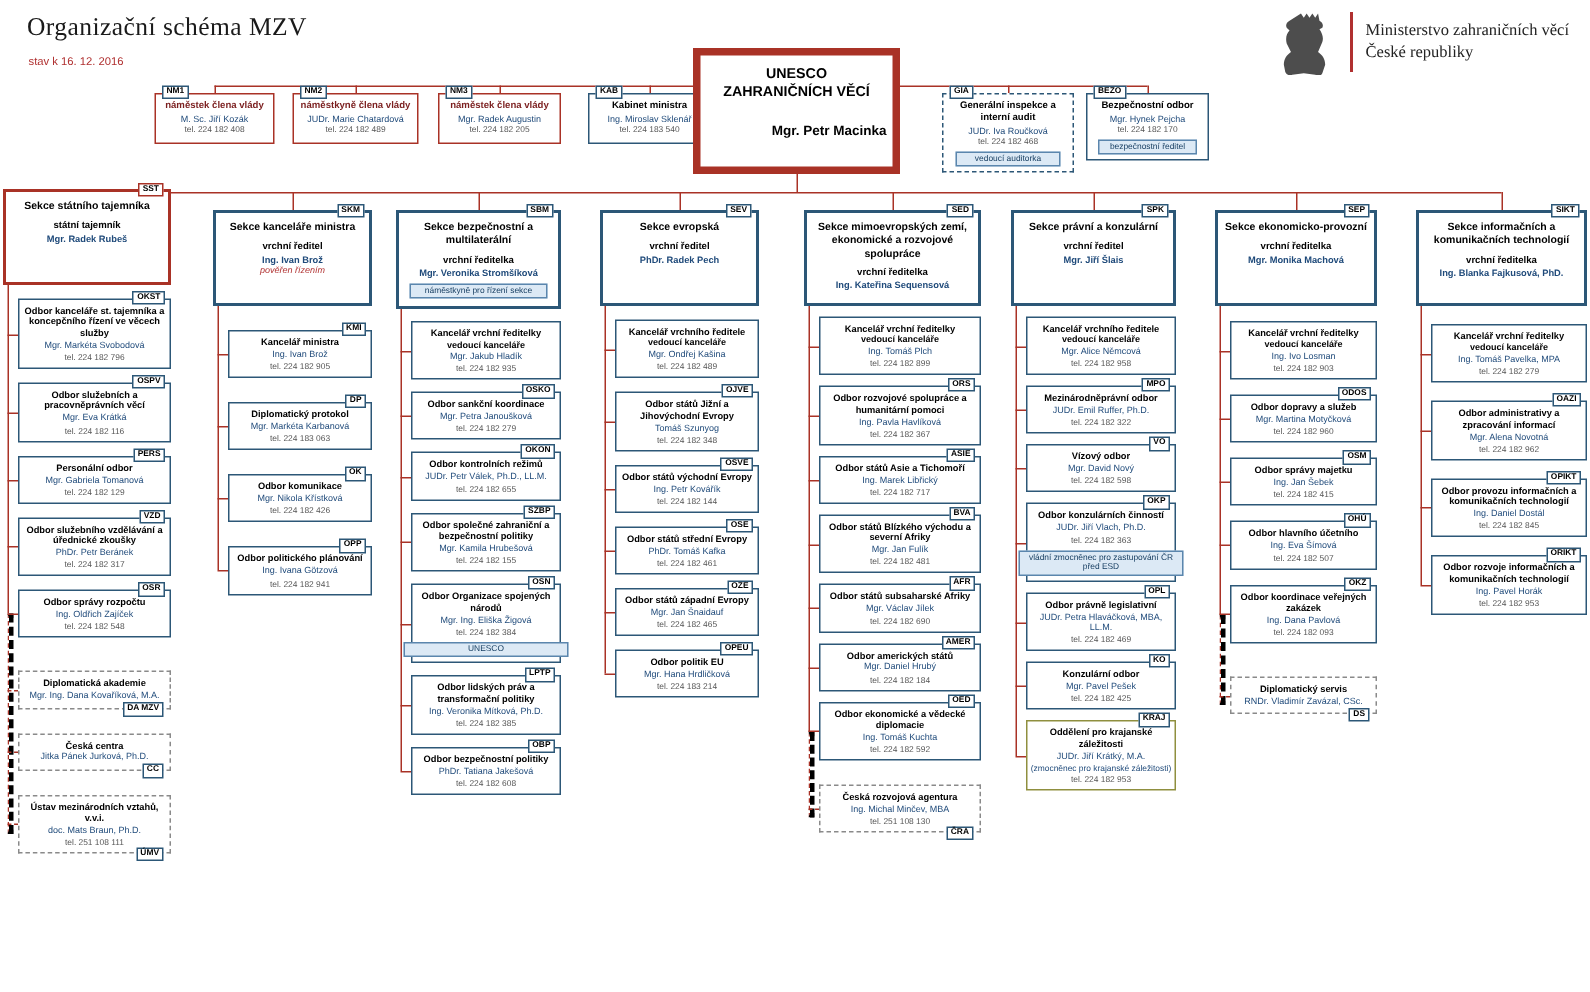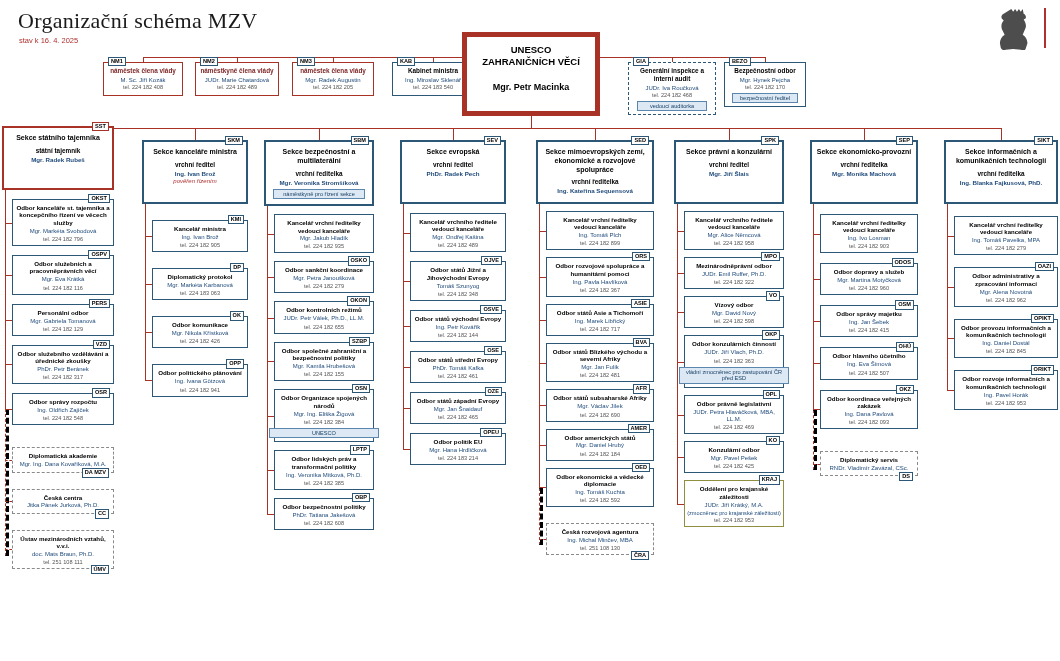--- a/index.html
+++ b/index.html
@@ -2,37 +2,37 @@
 <html><head>
 <meta charset="utf-8">
 <style>
   html,body{margin:0;padding:0;}
   body{width:1060px;height:661px;position:relative;background:#fff;overflow:hidden;
        font-family:"Liberation Sans",sans-serif;color:#000;}
   #stage{position:absolute;inset:0;}
 
   
   .title{position:absolute;left:18px;top:8px;font-family:"Liberation Serif",serif;
-         font-size:22px;color:#1a1a1a;letter-spacing:.3px;}
+         font-size:17px;color:#1a1a1a;letter-spacing:.3px;}
   .datenote{position:absolute;left:19px;top:36px;font-size:7.5px;color:#b03030;}
   .brand{position:absolute;right:14px;top:6px;display:flex;align-items:center;gap:8px;}
   .brand-div{width:2px;height:40px;background:#b03030;}
   .brand-text{font-family:"Liberation Serif",serif;font-size:11px;line-height:1.4;color:#222;}
 
   
   .hline{position:absolute;height:0;border-top:1.3px solid #a93226;z-index:0;}
   .vline{position:absolute;width:0;border-left:1.3px solid #a93226;z-index:0;}
   .cline{position:absolute;left:3px;width:0;border-left:1.2px solid #a93226;z-index:0;}
   .dash{border-style:dashed !important;}
 
   
   .minbox{position:absolute;left:462px;top:32px;width:138px;min-height:84px;box-sizing:border-box;
           border:5px solid #a93226;background:#fff;z-index:3;text-align:center;padding:7px 4px 5px;}
   .m1{font-size:9.5px;font-weight:bold;line-height:1.3;}
-  .m2{font-size:9px;font-weight:bold;margin-top:13px;}
+  .m2{font-size:9px;font-weight:bold;margin-top:13px;text-align:right;}
 
   
   .tbox{position:absolute;box-sizing:border-box;border:1.3px solid #2c5777;background:#fff;z-index:2;
         text-align:center;padding:4px 2px 3px;min-height:34px;}
   .tbox.red{border-color:#a93226;border-width:1.5px;}
   .tbox.dashedb{border-style:dashed;}
   .ttitle{font-size:6.4px;font-weight:bold;line-height:1.25;}
   .tbox.red .ttitle{color:#7b1f1f;}
   .tname{font-size:6px;color:#1f4a7a;margin-top:1.5px;}
 
@@ -72,27 +72,31 @@
           margin:3px auto 0;padding:1px 2px;line-height:1.2;width:86%;box-sizing:border-box;}
   .secstrip{width:92%;}
   .wstrip{width:116%;margin-left:-8%;}
 </style>
 </head>
 <body>
 
 <div id="stage">
 
   <div class="title">Organizační schéma MZV</div>
-  <div class="datenote">stav k 16. 4. 2025</div>
+  <div class="datenote">stav k 16. 12. 2016</div>
 
   <div class="brand">
     <svg width="38" height="44" viewBox="0 0 40 46">
       <path fill="#4d4d4d" d="M14 3l2 3 2-3 2 3 2-3 2 3 2-3 1 5c2 1 3 3 2 5l-2 1c2 3 3 6 2 9l-3 7c3 2 5 5 5 9l-2 6c-1 2-3 2-5 1l-8-1-8 1c-2 1-4 0-5-2l-1-5c0-4 2-7 5-9l-3-6c-1-4 0-7 2-9l-2-2c-1-2 0-4 2-5z"></path>
     </svg>
     <div class="brand-div"></div>
+    <div class="brand-text">
+      <div>Ministerstvo zahraničních věcí</div>
+      <div>České republiky</div>
+    </div>
   </div>
 
   <div class="minbox">
     <div class="m1">UNESCO</div>
     <div class="m1">ZAHRANIČNÍCH VĚCÍ</div>
     <div class="m2">Mgr. Petr Macinka</div>
   </div>
 
 <div class="hline" style="left: 143px; width: 622px; top: 57px;"></div>
     <div class="vline" style="left: 531px; top: 116px; height: 12px;"></div>

